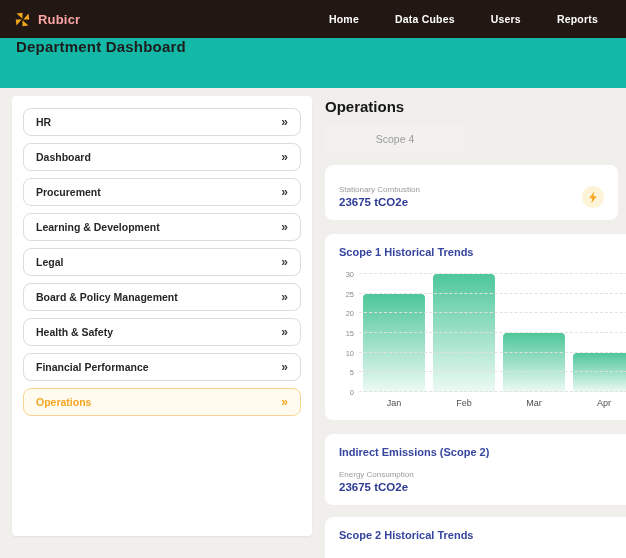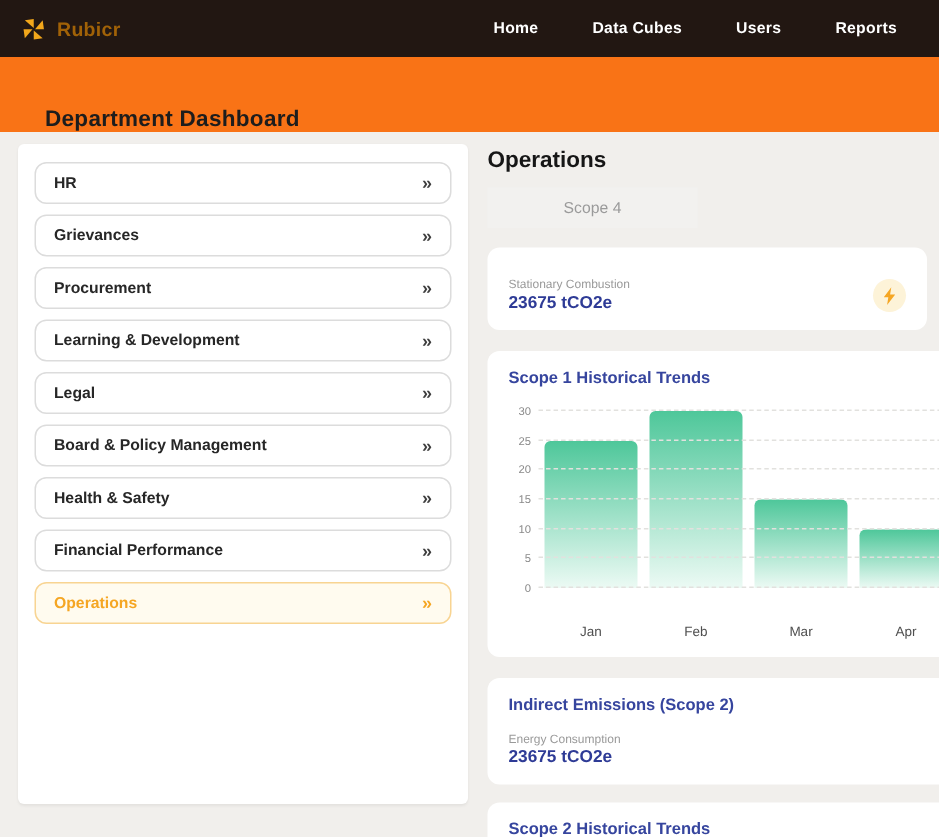--- a/index.html
+++ b/index.html
@@ -3,26 +3,26 @@
 <meta charset="utf-8">
 <style>
   * { margin:0; padding:0; box-sizing:border-box; }
   html,body { width:626px; height:558px; overflow:hidden; background:#fff;
     font-family:"Liberation Sans", sans-serif; }
 
   
   .navbar { height:38px; background:#221712; display:flex; align-items:center;
     padding:0 28px 0 14px; }
   .brand { display:flex; align-items:center; gap:7px; cursor:pointer; }
-  .brand-name { color:#a16207; font-size:13px; font-weight:bold; letter-spacing:.2px; }
+  .brand-name { color:#fca5a5; font-size:13px; font-weight:bold; letter-spacing:.2px; }
   .nav-links { margin-left:auto; display:flex; gap:36px; list-style:none; }
   .nav-link { color:#fff; font-size:10.5px; font-weight:bold; cursor:pointer; letter-spacing:.2px; }
 
   
-  .page-header { height:50px; background:#f97316; display:flex; align-items:flex-end; padding-left:30px; }
+  .page-header { height:50px; background:#14b8a6; display:flex; align-items:flex-start; padding-left:16px; }
   .page-title { font-size:15px; font-weight:bold; color:#1d1d1d; letter-spacing:.2px; }
 
   
   .content { height:470px; background:#F1EFEC; display:flex; align-items:flex-start;
     padding:8px 0 0 12px; gap:13px; }
 
   
   .sidebar-card { width:300px; min-height:440px; background:#fff; border-radius:4px;
     padding:12px 11px; box-shadow:0 1px 2px rgba(0,0,0,.06); flex:none; }
   .sidebar-label { font-size:10.5px; color:#2f2f2f; margin:2px 0 13px 3px; }
@@ -61,21 +61,21 @@
 
   .chart { display:flex; margin-top:16px; }
   .yaxis { width:20px; position:relative; height:118px; flex:none; }
   .ylab { position:absolute; right:5px; font-size:7.5px; color:#8a8a8a; transform:translateY(50%); }
   .plot { position:relative; width:284px; height:118px; }
   .gridline { position:absolute; left:0; right:0; height:0; border-top:1px dashed #e2e1de; }
   .bars { position:absolute; bottom:0; left:0; display:flex; }
   .bar-slot { width:70px; display:flex; justify-content:center; align-items:flex-end; }
   .bar { width:62px; border-radius:4px 4px 0 0; }
   .xlabels { display:flex; margin-left:20px; }
-  .xlab { width:70px; text-align:center; font-size:9px; color:#4f4f4f; margin-top:24px; }
+  .xlab { width:70px; text-align:center; font-size:9px; color:#4f4f4f; margin-top:6px; }
 </style>
 </head>
 <body>
 
 <div class="navbar">
   <div class="brand">
     <span style="display:flex;">
       <svg width="17" height="17" viewBox="0 0 20 20">
         <g fill="#F2A71B">
           <polygon points="10,9 3,3 10,2 10,9"></polygon>
@@ -101,21 +101,21 @@
 
 <div class="content">
 
   <div class="sidebar-card">
     <div id="sidebar-items">
         <div class="sidebar-item">
           <span class="lab">HR</span>
           <span class="chev">»</span>
         </div>
         <div class="sidebar-item">
-          <span class="lab">Grievances</span>
+          <span class="lab">Dashboard</span>
           <span class="chev">»</span>
         </div>
         <div class="sidebar-item">
           <span class="lab">Procurement</span>
           <span class="chev">»</span>
         </div>
         <div class="sidebar-item">
           <span class="lab">Learning &amp; Development</span>
           <span class="chev">»</span>
         </div>

